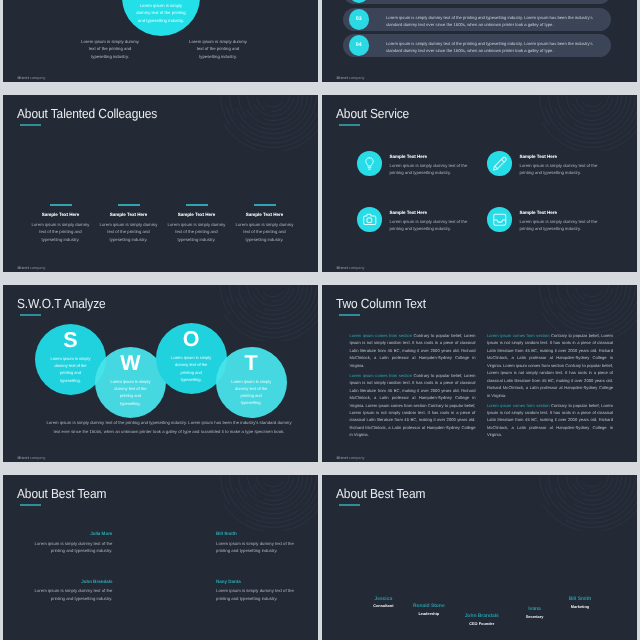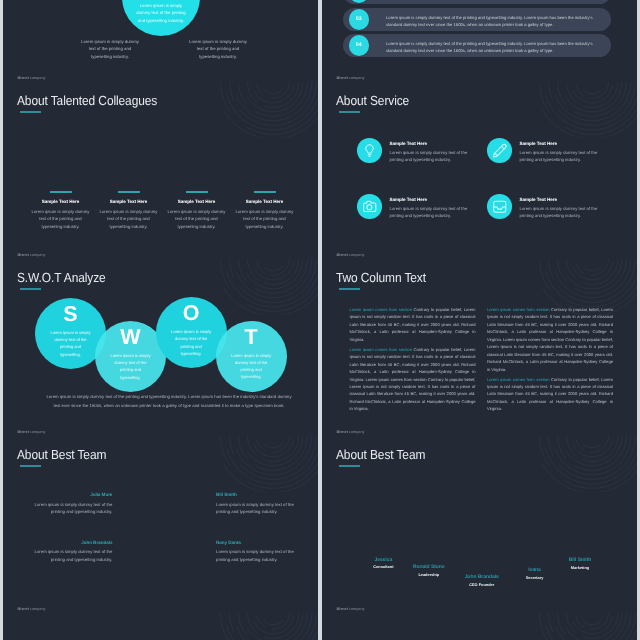--- a/index.html
+++ b/index.html
@@ -1,21 +1,21 @@
 <!DOCTYPE html>
 <html><head>
 <meta charset="utf-8">
 <title>Presentation Slides Preview</title>
 <style>
   html,body{margin:0;padding:0;width:640px;height:640px;overflow:hidden;background:#d6dade;
     font-family:"Liberation Sans",sans-serif;-webkit-font-smoothing:antialiased;text-rendering:geometricPrecision;}
   *{-webkit-font-smoothing:antialiased;}
   .grid{position:absolute;left:0;top:-95px;width:640px;}
   .row{display:flex;margin:0;padding:0 3px 0 3px;}
-  .row + .row{margin-top:0;}
+  .row + .row{margin-top:13px;}
   .slide{position:relative;width:315px;height:177px;background:#232a35;overflow:hidden;flex:none;}
   .slide + .slide{margin-left:4px;}
   .deco{position:absolute;left:214px;top:-56px;width:112px;height:112px;pointer-events:none;}
   .title{position:absolute;left:13.5px;top:10.8px;font-size:13.2px;color:#e9ebee;font-weight:400;letter-spacing:-0.1px;transform:scaleX(0.905);transform-origin:left top;}
   .tbar{position:absolute;left:17px;top:29px;width:21px;height:2px;background:#2e8d99;}
   .footer{position:absolute;left:14.6px;bottom:2.5px;font-size:3.8px;color:#848c99;letter-spacing:0;}
   .footer b{font-weight:700;}
 
   
   .bubble{position:absolute;left:119px;top:53px;width:78px;height:78px;border-radius:50%;

